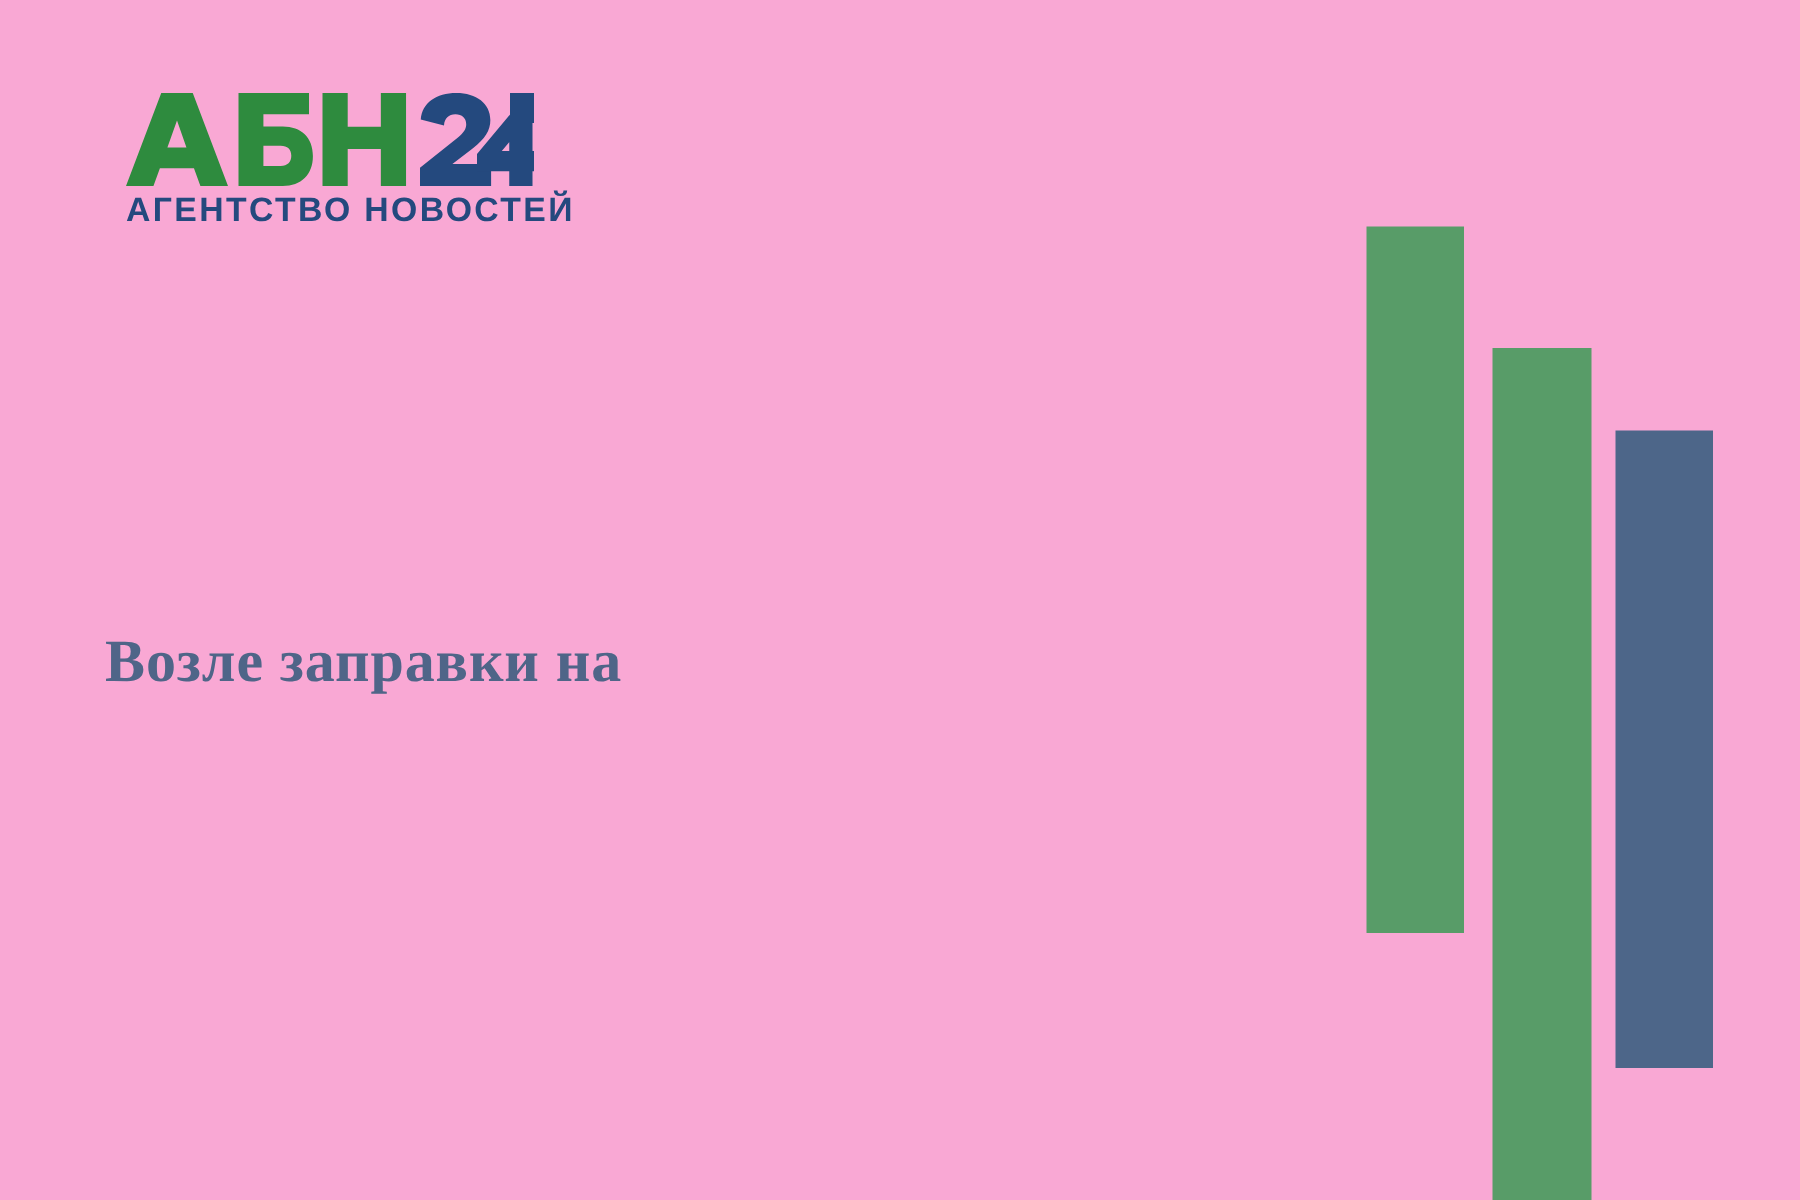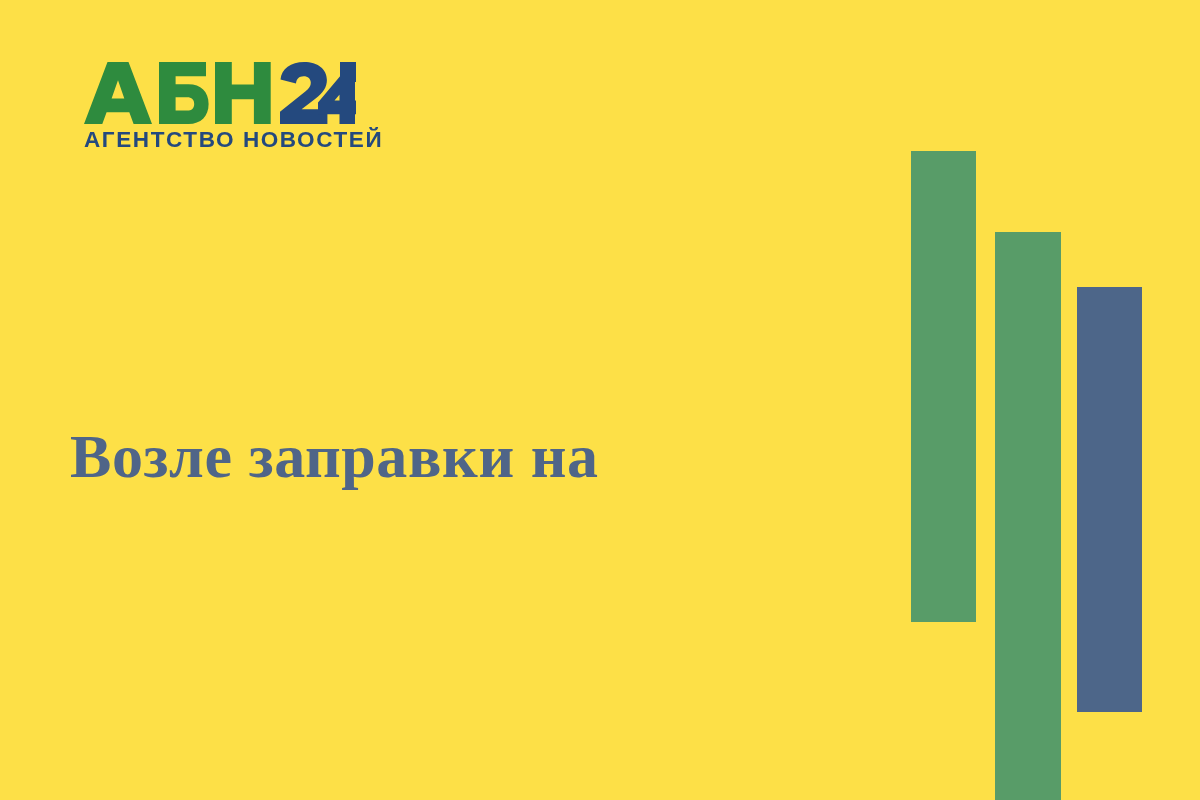--- a/index.html
+++ b/index.html
@@ -61,34 +61,34 @@
   }
 
   
   #headline {
     position: absolute;
     left: 70px;
     top: 372px;
     width: 800px;
     font-family: "Liberation Serif", "DejaVu Serif", serif;
     font-weight: 700;
-    font-size: 62px;
+    font-size: 40px;
     line-height: 84px;
     color: #4f6588;
     letter-spacing: 0.6px;
   }
   #headline .hl-line {
     display: block;
     white-space: nowrap;
   }
 </style>
 </head>
 <body style="background: rgb(237, 237, 237);">
 
-<div id="card" style="background: #fde047; text-decoration: underline;">
+<div id="card" style="background: #f9a8d4; text-decoration: underline;">
 
   <div id="bars">
     <div class="bar bar-1" style="left: 911px; top: 151px; width: 65px; height: 471px; background: rgb(88, 156, 104);"></div>
     <div class="bar bar-2" style="left: 995px; top: 232px; width: 66px; height: 600px; background: rgb(88, 156, 104);"></div>
     <div class="bar bar-3" style="left: 1077px; top: 287px; width: 65px; height: 425px; background: rgb(77, 102, 137);"></div>
   </div>
 
   <div id="logo">
     <svg id="logo-mark" viewBox="0 0 272 62" xmlns="http://www.w3.org/2000/svg" aria-label="АБН24">
 

